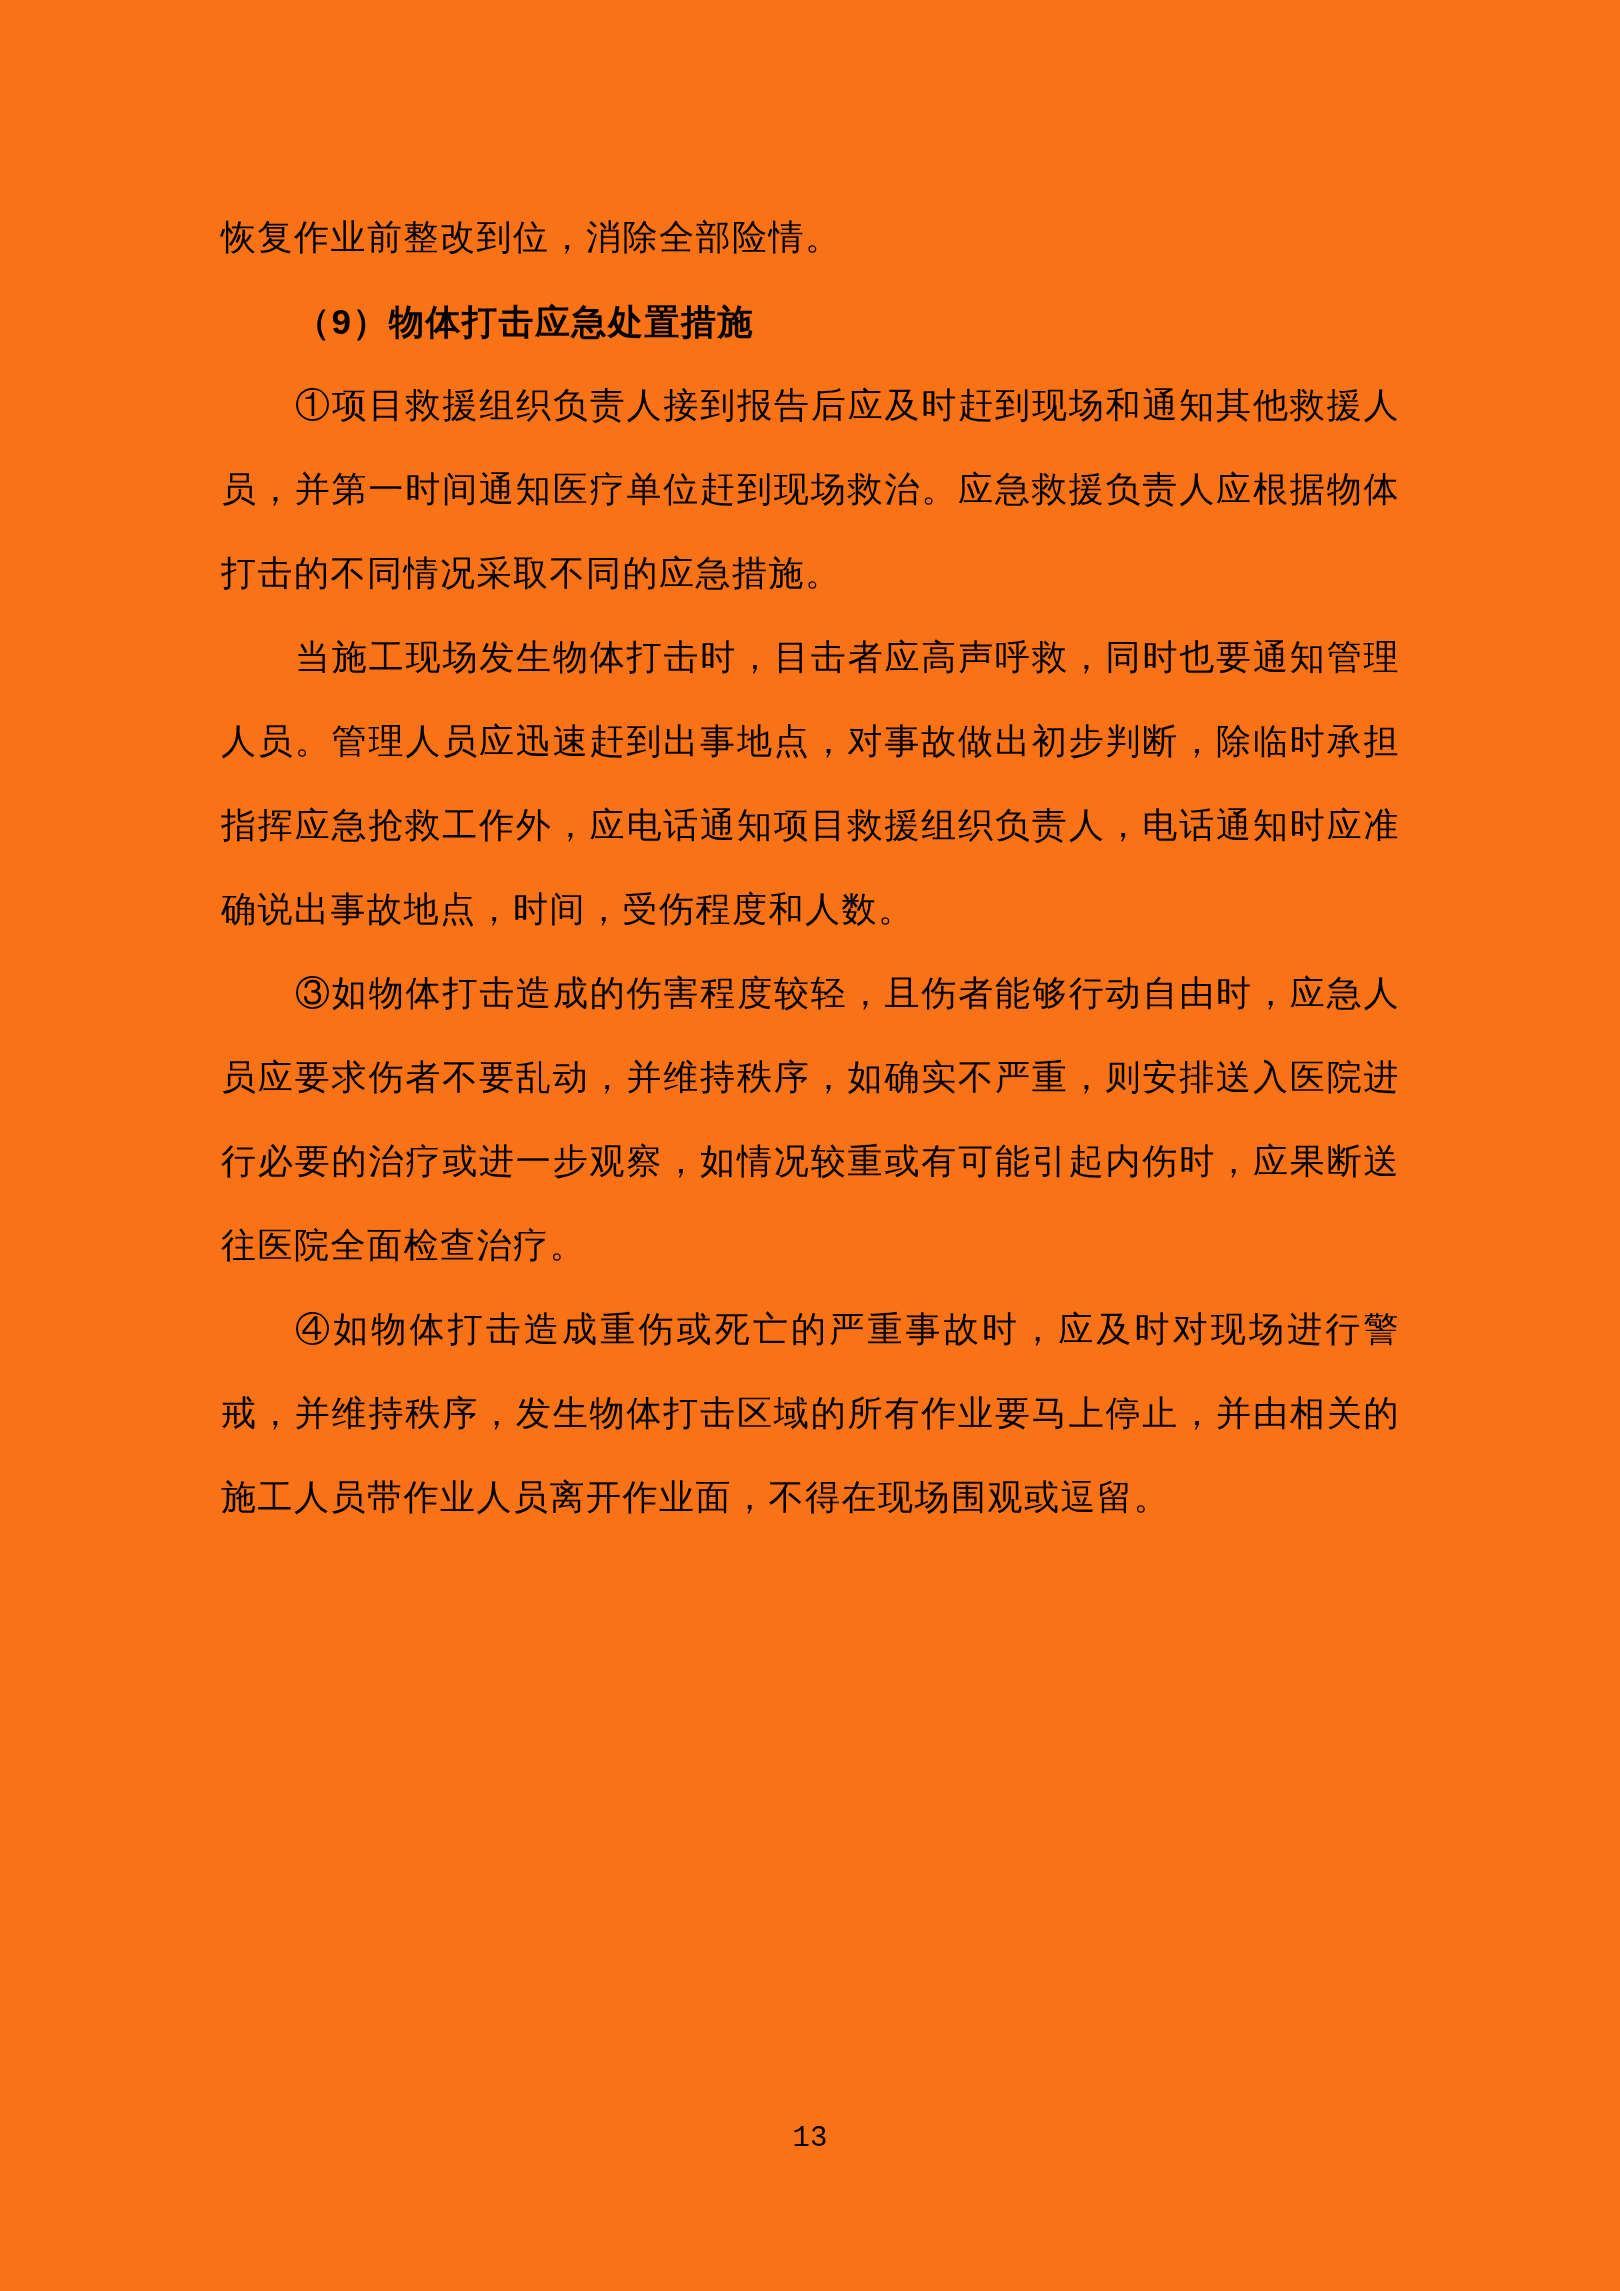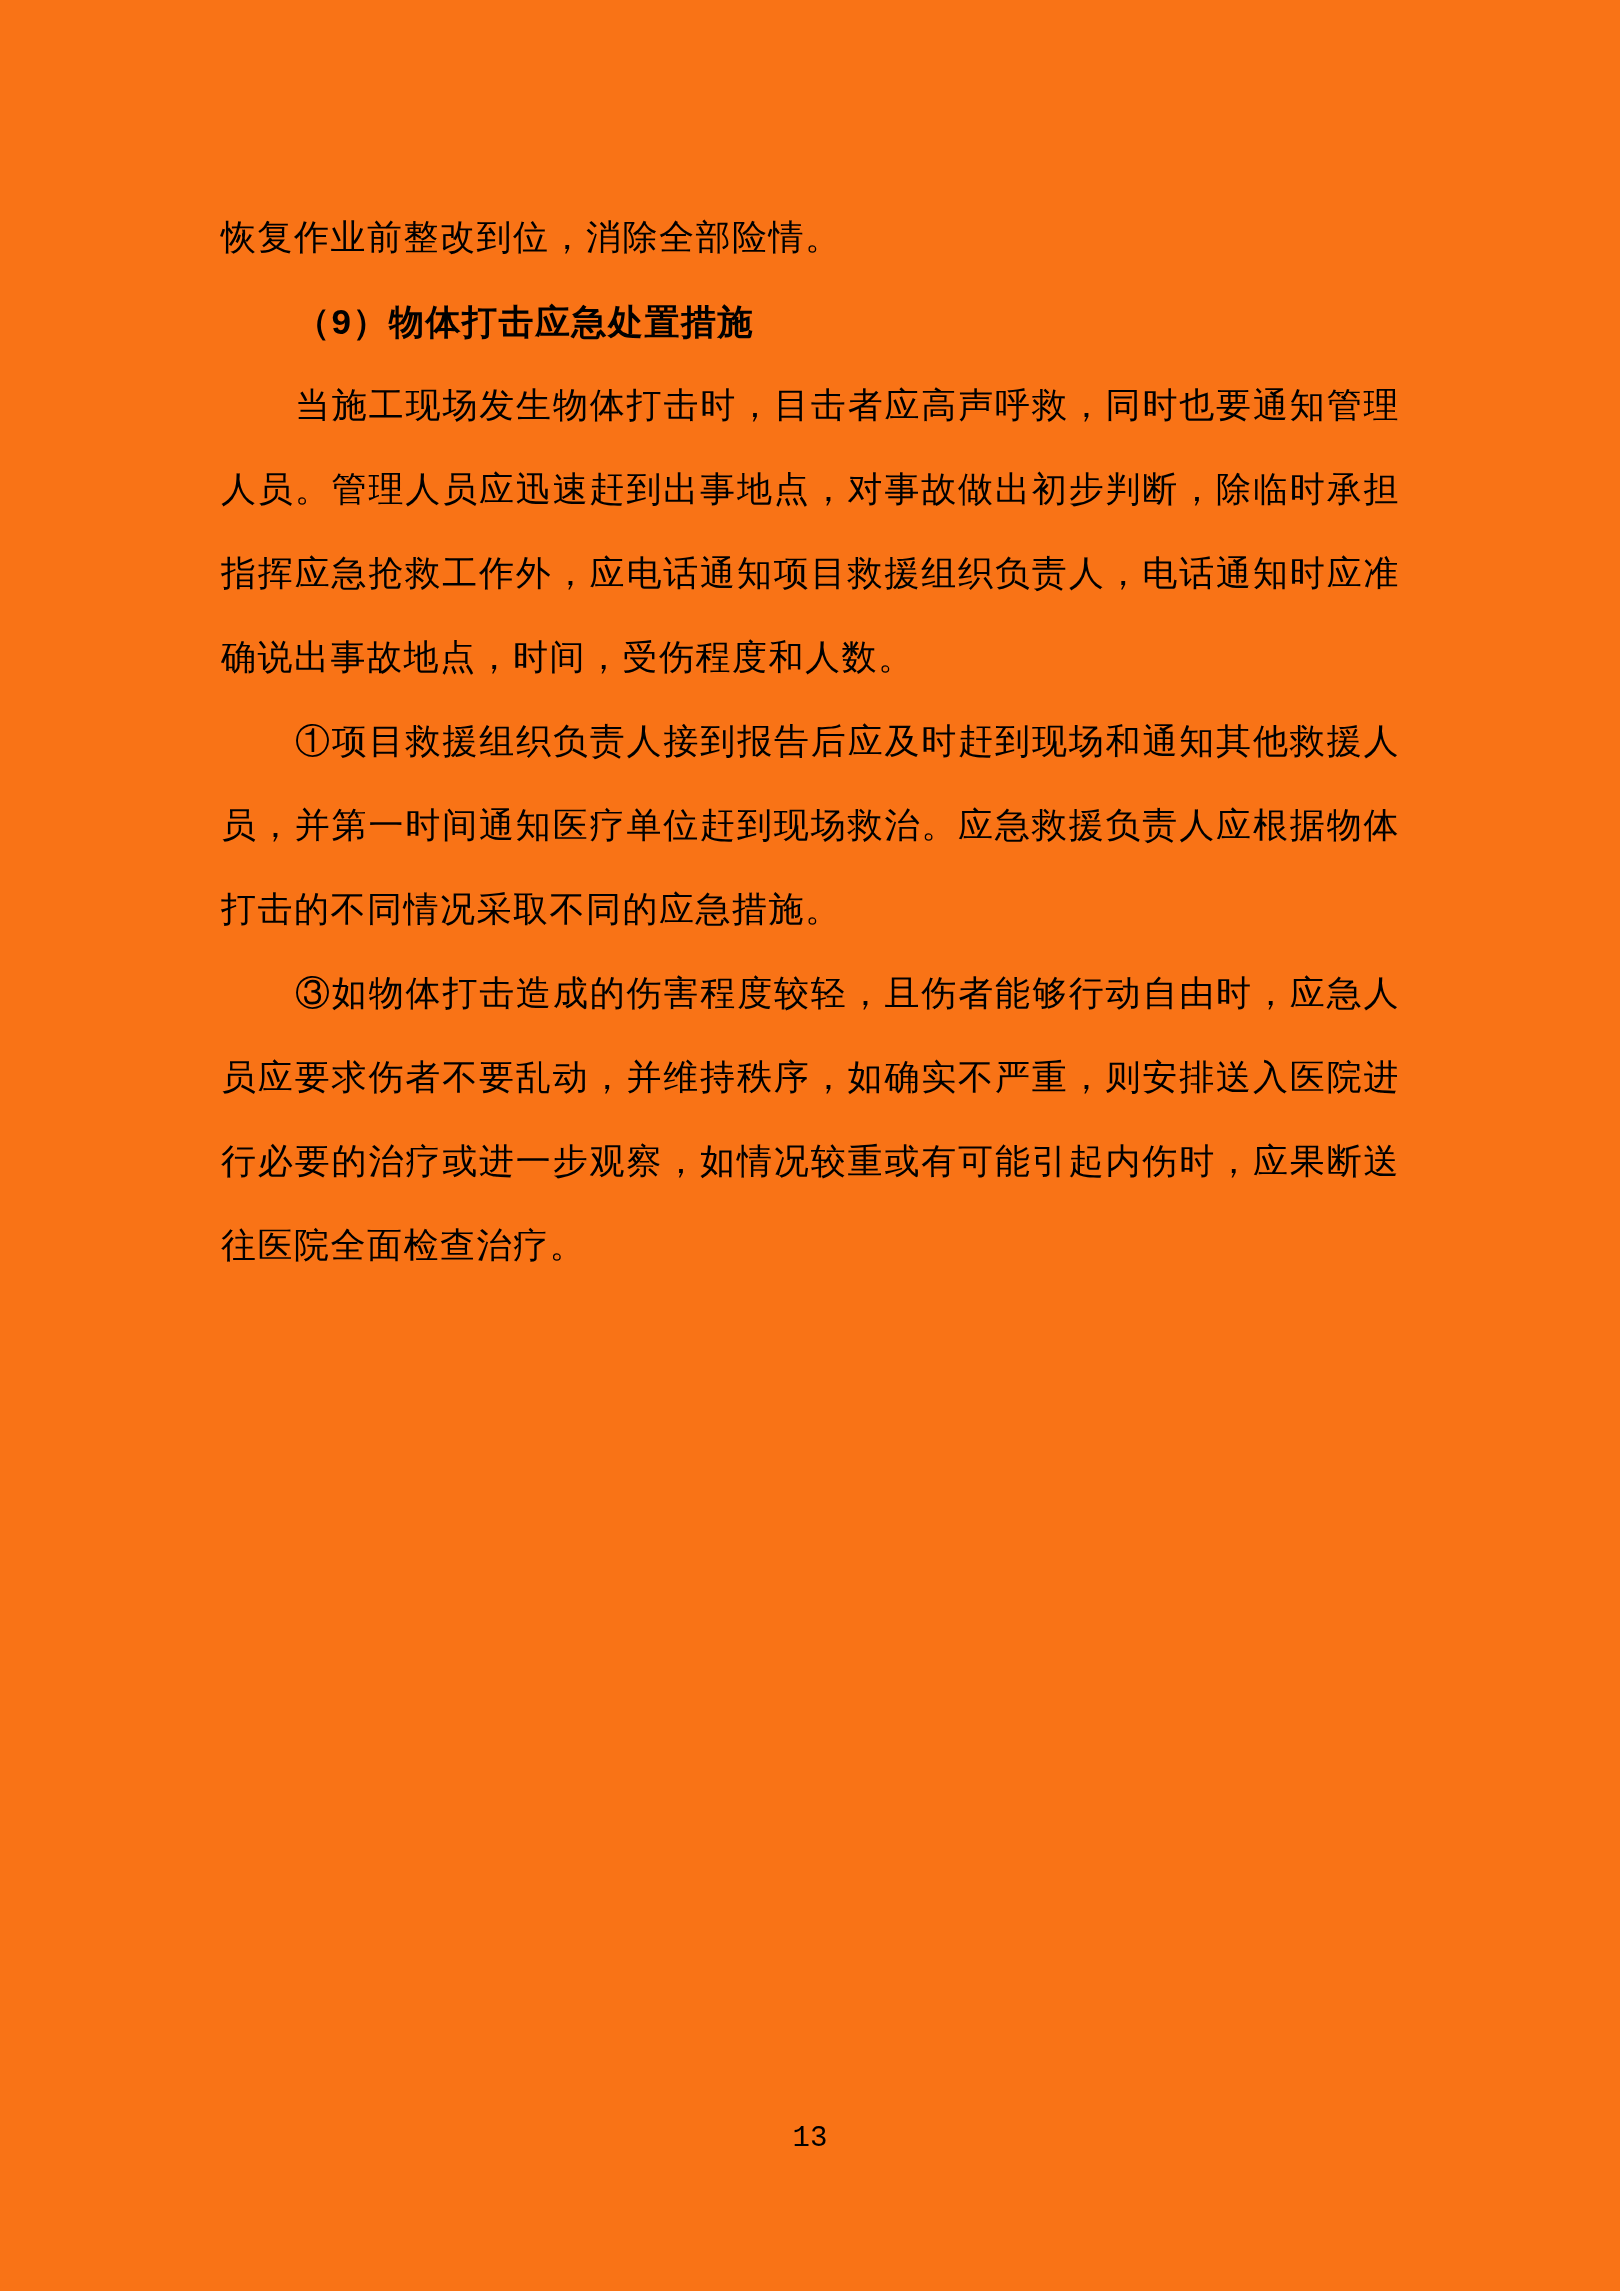--- a/index.html
+++ b/index.html
@@ -56,19 +56,20 @@
     color: #000000;
   }
 </style>
 </head>
 <body>
 
 <div class="page">
   <div class="content">
     <p class="cont">恢复作业前整改到位，消除全部险情。</p>
     <p class="heading">（9）物体打击应急处置措施</p>
+    <p class="para">①项目救援组织负责人接到报告后应及时赶到现场和通知其他救援人员，并第一时间通知医疗单位赶到现场救治。应急救援负责人应根据物体打击的不同情况采取不同的应急措施。</p>
     <p class="para">当施工现场发生物体打击时，目击者应高声呼救，同时也要通知管理人员。管理人员应迅速赶到出事地点，对事故做出初步判断，除临时承担指挥应急抢救工作外，应电话通知项目救援组织负责人，电话通知时应准确说出事故地点，时间，受伤程度和人数。</p>
-    <p class="para">①项目救援组织负责人接到报告后应及时赶到现场和通知其他救援人员，并第一时间通知医疗单位赶到现场救治。应急救援负责人应根据物体打击的不同情况采取不同的应急措施。</p>
     <p class="para">③如物体打击造成的伤害程度较轻，且伤者能够行动自由时，应急人员应要求伤者不要乱动，并维持秩序，如确实不严重，则安排送入医院进行必要的治疗或进一步观察，如情况较重或有可能引起内伤时，应果断送往医院全面检查治疗。</p>
+    <p class="para">④如物体打击造成重伤或死亡的严重事故时，应及时对现场进行警戒，并维持秩序，发生物体打击区域的所有作业要马上停止，并由相关的施工人员带作业人员离开作业面，不得在现场围观或逗留。</p>
   </div>
   <div class="page-number">13</div>
 </div>
 
 
 </body></html>

